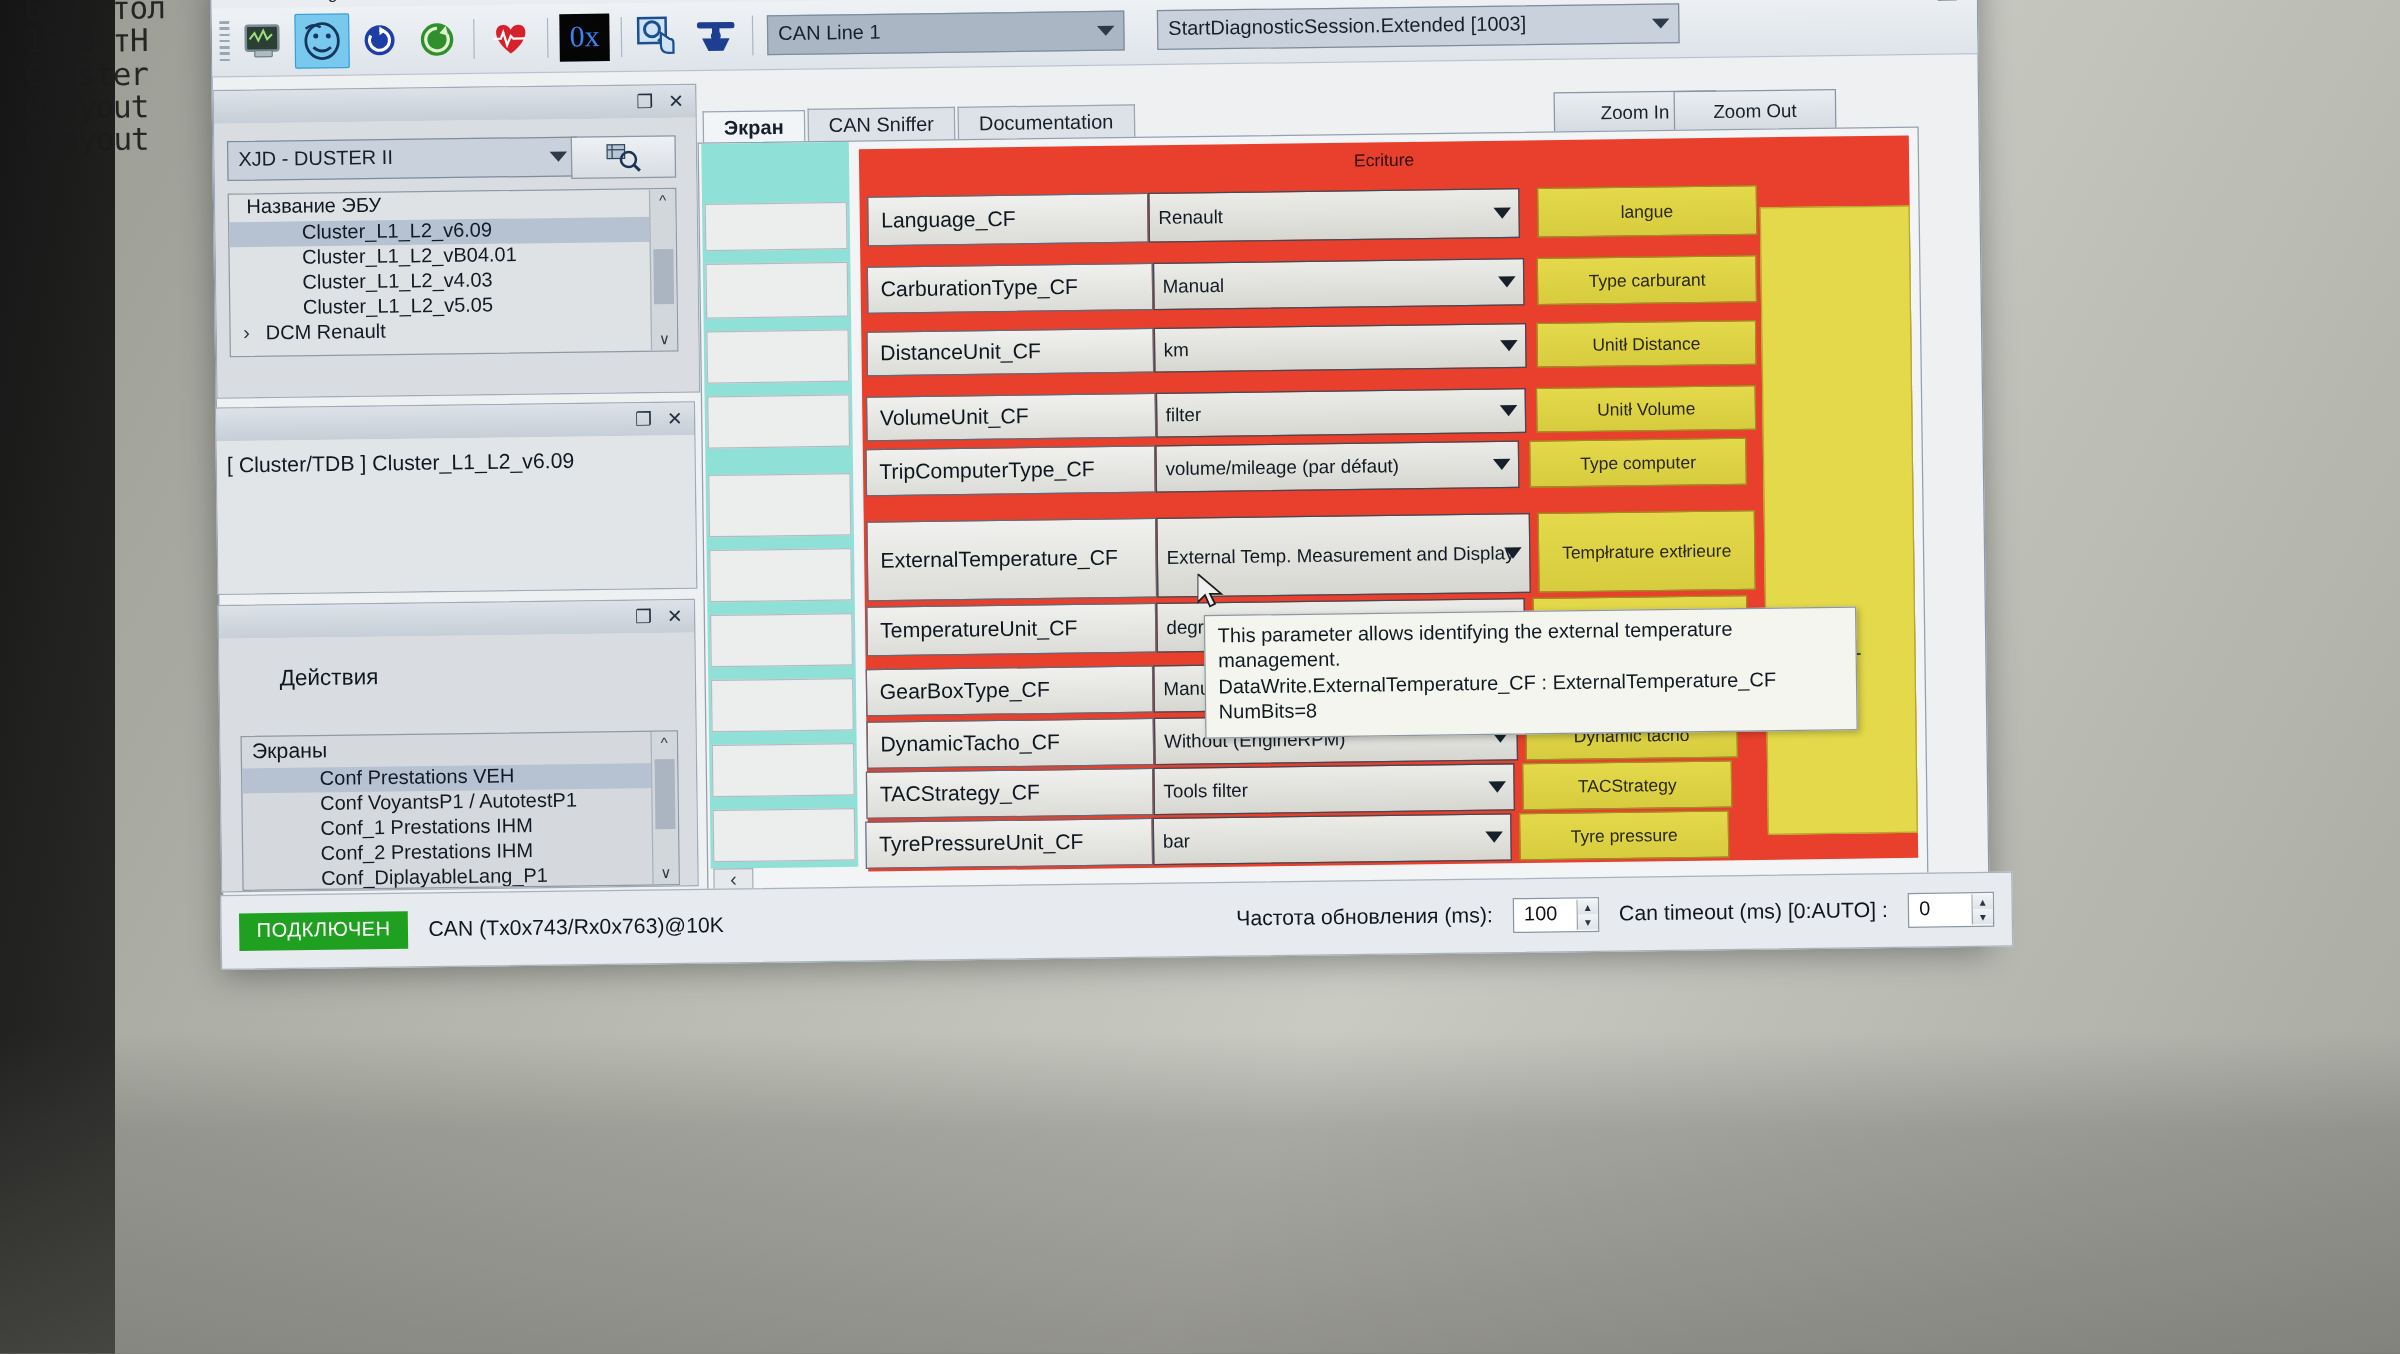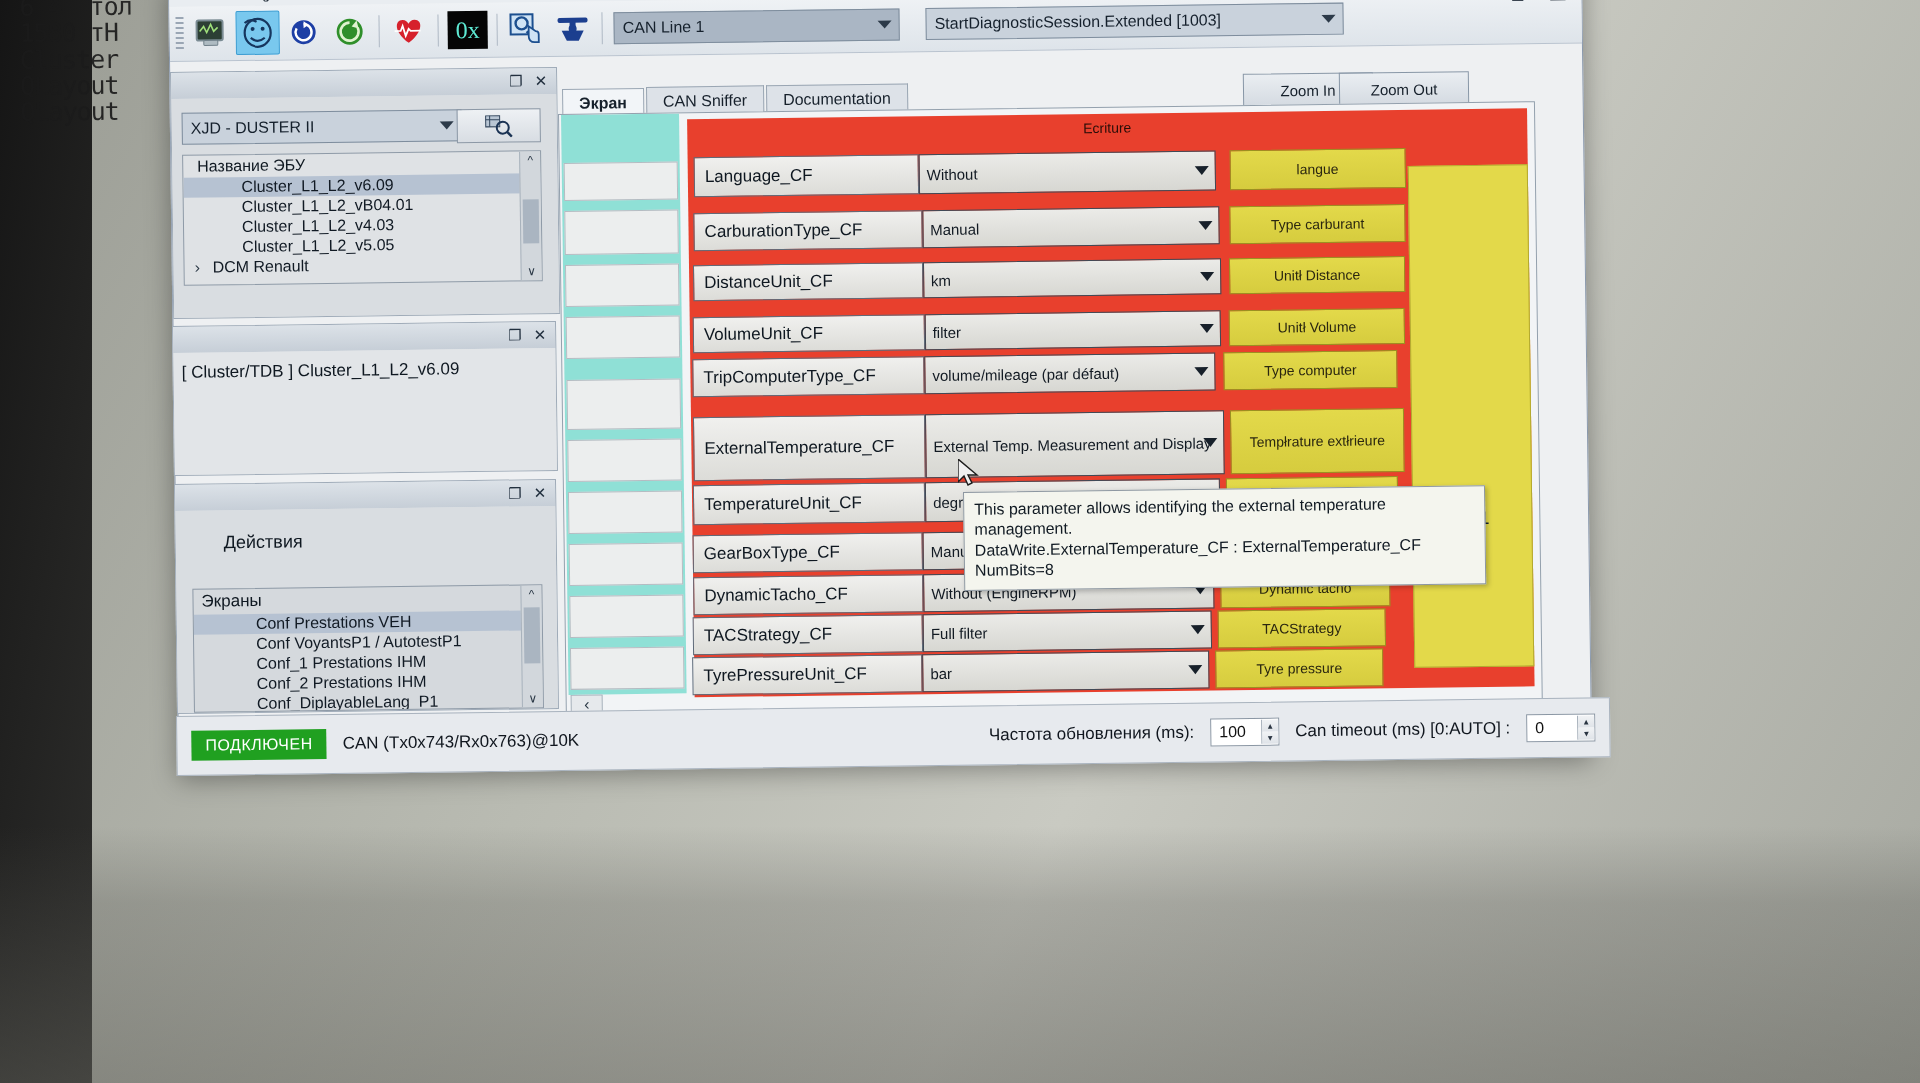--- a/index.html
+++ b/index.html
@@ -164,21 +164,21 @@
     <div class="tbtn">
       <svg width="34" height="30" viewBox="0 0 34 30">
         <path d="M17 27 C2 16 3 4 11 4 c3 0 5 2 6 4 c1-2 3-4 6-4 c8 0 9 12 -6 23z" fill="#d6212c"></path>
         <path d="M3 15 h6 l2 -5 l3 10 l3 -7 l2 2 h10" stroke="#fff" fill="none" stroke-width="1.8"></path>
       </svg>
     </div>
 
     <div class="tsep"></div>
 
     <div class="tbtn">
-      <div style="width:40px;height:38px;background:#050505;color:#5eead4;display:flex;align-items:center;
+      <div style="width:40px;height:38px;background:#050505;color:#3b82f6;display:flex;align-items:center;
                   justify-content:center;font-size:24px;font-family:'Liberation Serif',serif;">0x</div>
     </div>
 
     <div class="tsep"></div>
 
     <div class="tbtn">
       <svg width="36" height="34" viewBox="0 0 36 34">
         <rect x="2" y="2" width="22" height="20" fill="#cfe3f5" stroke="#1c4f8f" stroke-width="2"></rect>
         <circle cx="13" cy="11" r="6" fill="none" stroke="#1c4f8f" stroke-width="2.4"></circle>
         <path d="M18 19 l7 7" stroke="#1c4f8f" stroke-width="2.6"></path>
@@ -313,21 +313,21 @@
   <div id="ecriture" style="left:128px;top:6px;width:840px;height:578px;">
     <div class="ec-title">Ecriture</div>
   </div>
 
   <div style="position:absolute;left:848px;top:62px;width:118px;height:500px;background:#e3d94a;border:1px solid #b3a92f;"></div>
   <div style="position:absolute;left:900px;top:405px;font-size:18px;color:#15202b;">1 1</div>
 
   <div class="prow" style="left:134px;top:44px;width:712px;height:40px;">
     <div class="pname" style="width:222px;">Language_CF</div>
     <div class="pval" style="width:300px;">
-      <span>Without</span>
+      <span>Renault</span>
       <span class="arw"></span>
     </div>
     <div class="pbtn" style="width:182px;margin-left:14px;">langue</div>
   </div>
 
   <div class="prow" style="left:133px;top:100px;width:712px;height:38px;">
     <div class="pname" style="width:222px;">CarburationType_CF</div>
     <div class="pval" style="width:296px;">
       <span>Manual</span>
       <span class="arw"></span>
@@ -394,21 +394,21 @@
     <div class="pval" style="width:282px;">
       <span>Without (EngineRPM)</span>
       <span class="arw"></span>
     </div>
     <div class="pbtn" style="width:168px;margin-left:6px;">Dynamic tacho</div>
   </div>
 
   <div class="prow" style="left:127px;top:504px;width:712px;height:38px;">
     <div class="pname" style="width:218px;">TACStrategy_CF</div>
     <div class="pval" style="width:280px;">
-      <span>Full filter</span>
+      <span>Tools filter</span>
       <span class="arw"></span>
     </div>
     <div class="pbtn" style="width:166px;margin-left:6px;">TACStrategy</div>
   </div>
 
   <div class="prow" style="left:126px;top:544px;width:712px;height:38px;">
     <div class="pname" style="width:218px;">TyrePressureUnit_CF</div>
     <div class="pval" style="width:278px;">
       <span>bar</span>
       <span class="arw"></span>

